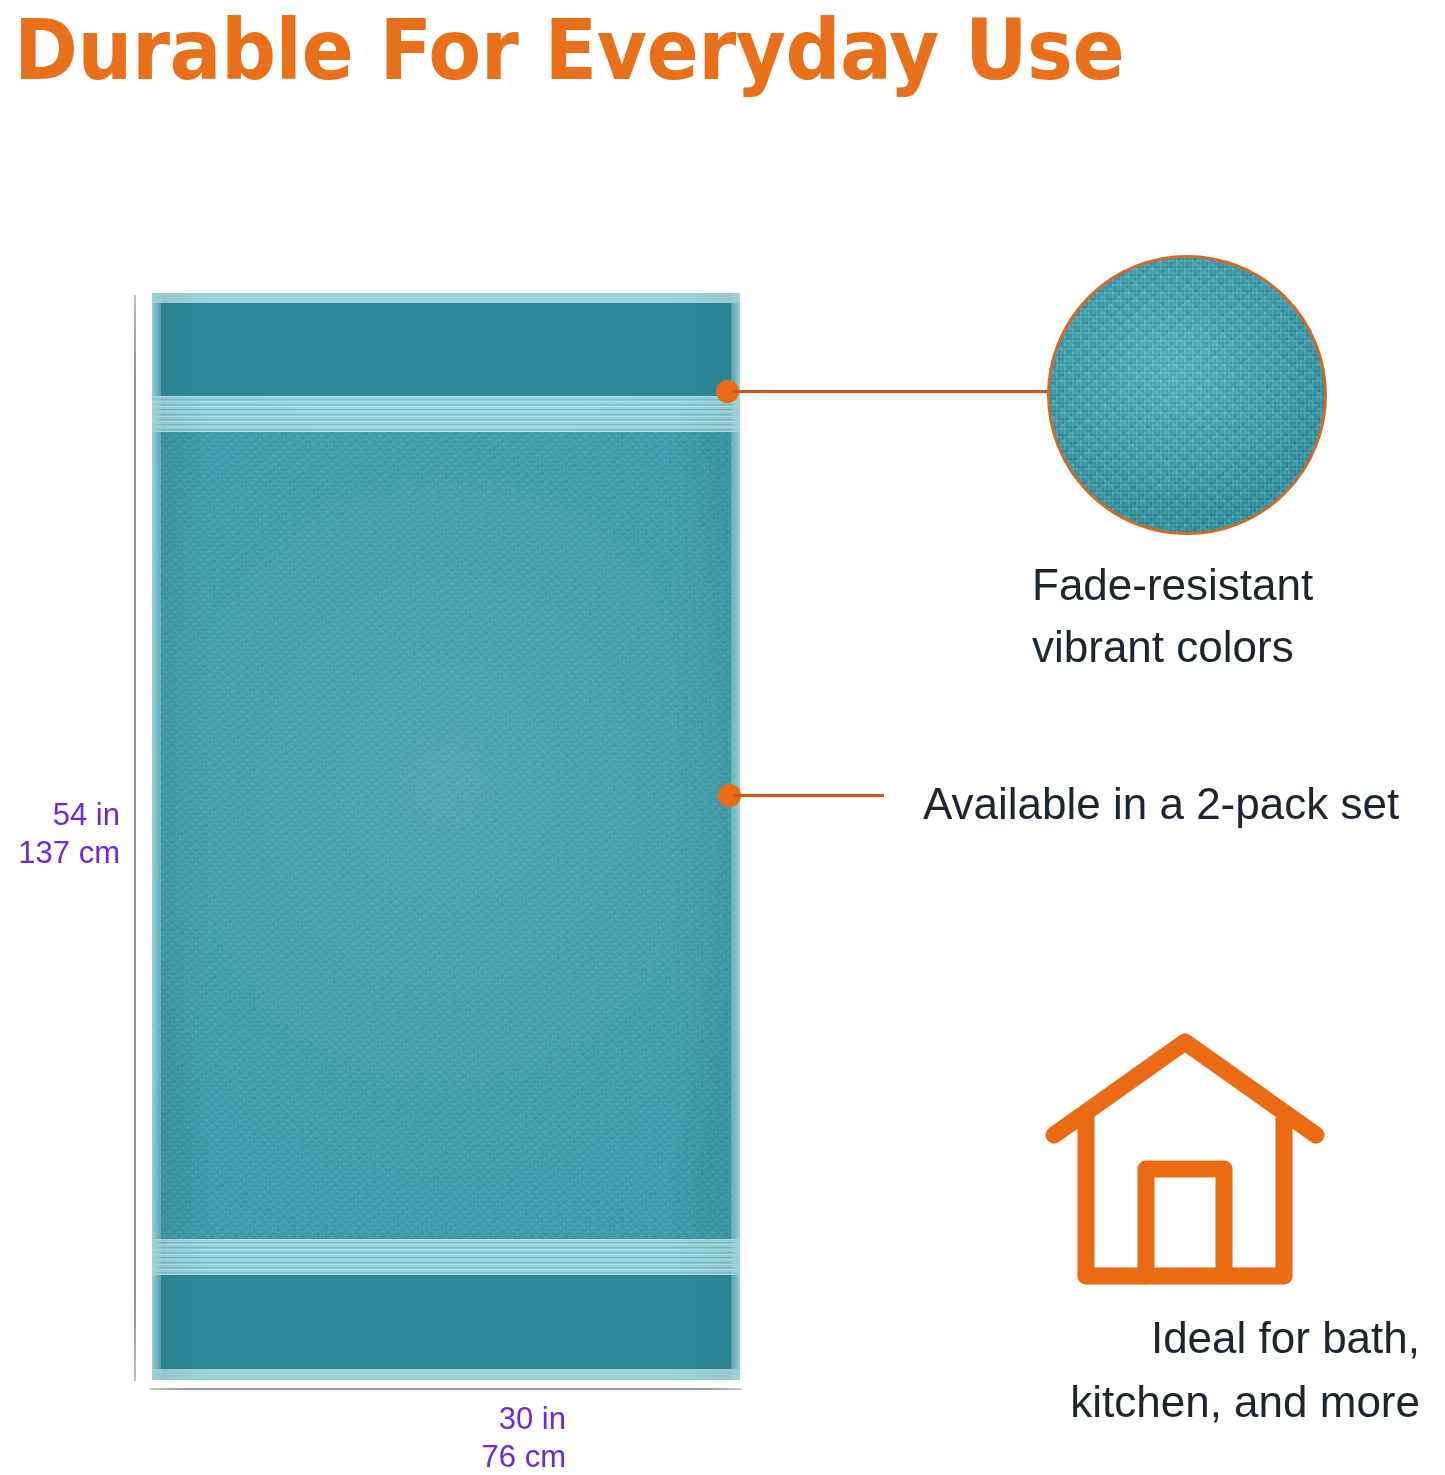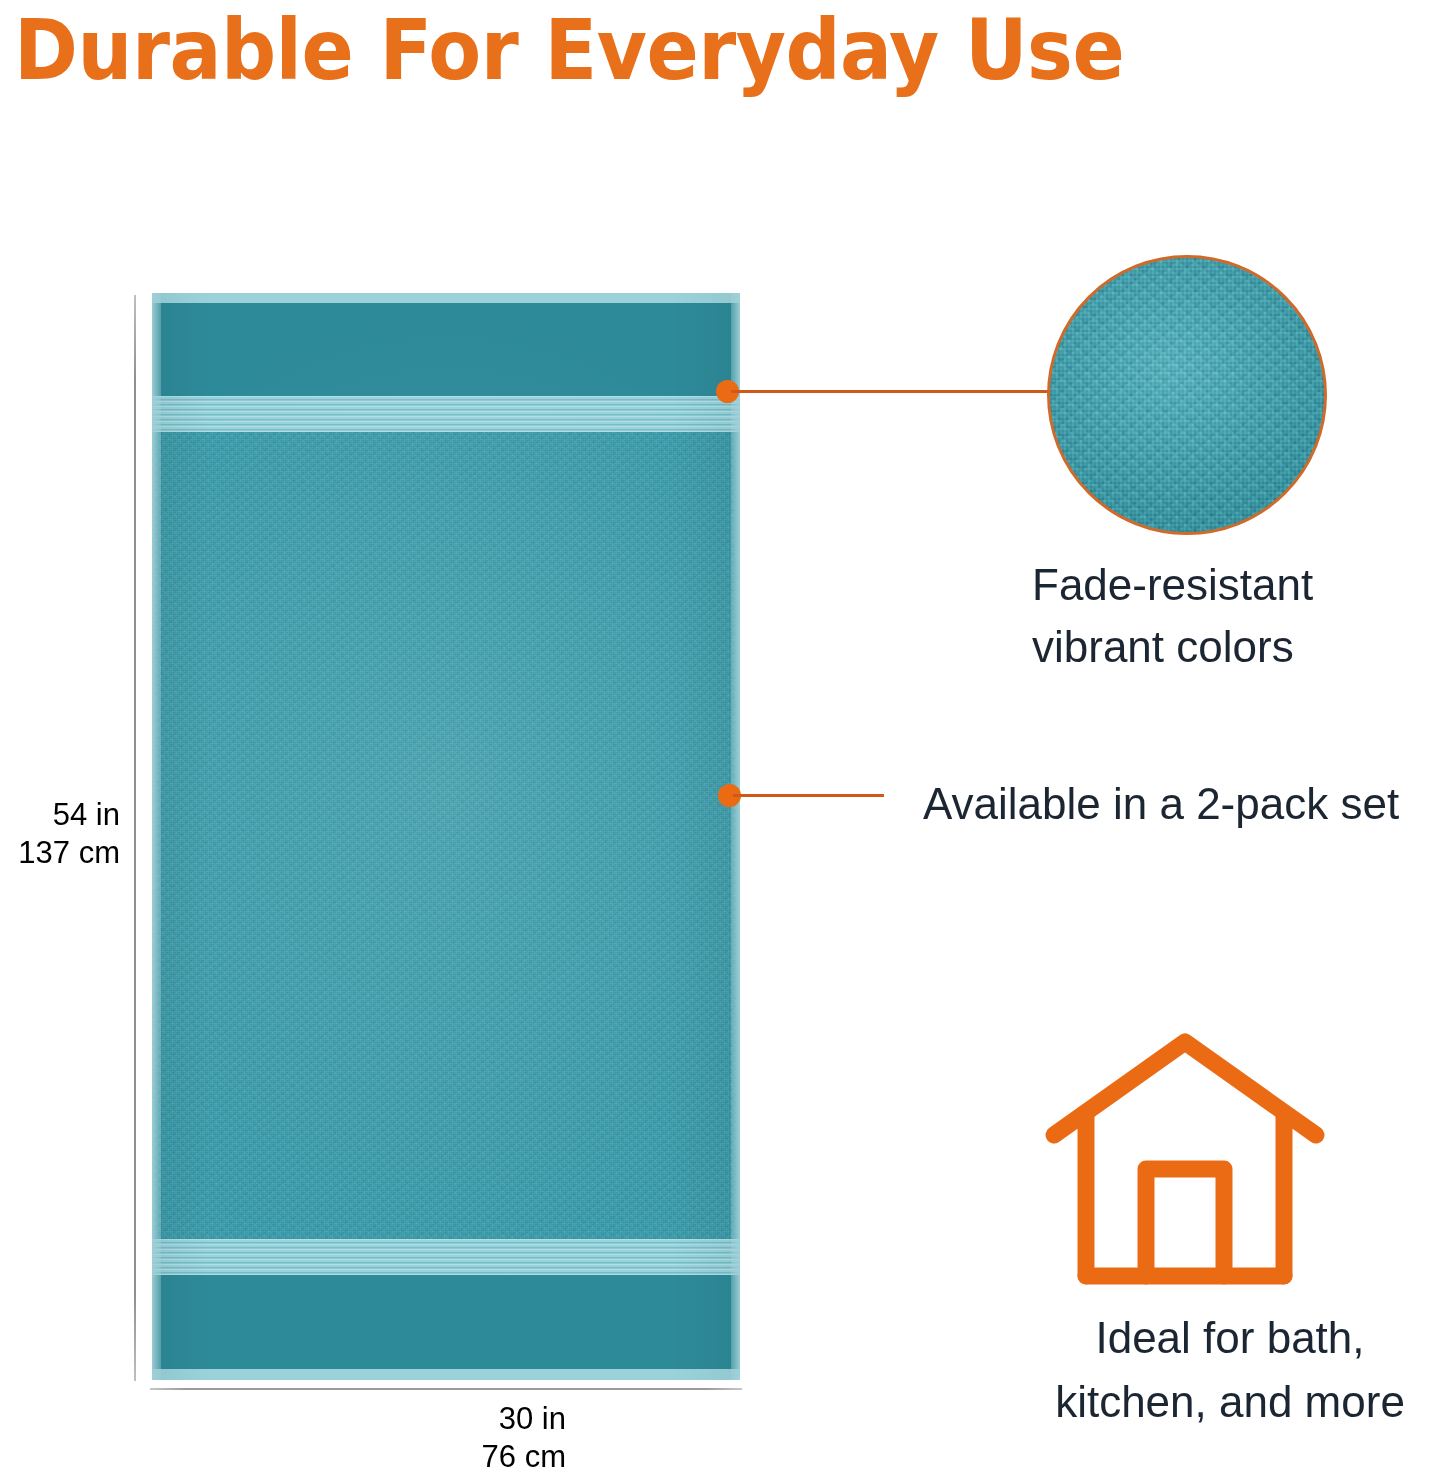--- a/index.html
+++ b/index.html
@@ -97,21 +97,21 @@
     width:2px;height:1086px;
     background:linear-gradient(180deg,#bfbfbf,#8f8f8f 8%,#8f8f8f 92%,#bfbfbf);
   }
   .mline-h{
     position:absolute;left:150px;top:1388px;
     width:592px;height:2px;
     background:linear-gradient(90deg,#c7c7c7,#9a9a9a 6%,#9a9a9a 94%,#c7c7c7);
   }
   .dim-label{
     position:absolute;
-    color:#000000;
+    color:#6d28d9;
     font-size:31px;
     line-height:38px;
     font-family:"Liberation Sans",sans-serif;
     white-space:pre-line;
   }
   .dim-left{left:2px;top:796px;width:118px;text-align:right;}
   .dim-bottom{left:326px;top:1400px;width:240px;text-align:right;}
 
   
   .dot{
@@ -156,21 +156,21 @@
   .feature-text{
     position:absolute;
     color:#1C2632;
     font-size:44px;
     line-height:62px;
     font-family:"Liberation Sans",sans-serif;
     white-space:pre-line;
   }
   .feat-1{left:1032px;top:554px;width:420px;}
   .feat-2{left:923px;top:773px;width:530px;}
-  .feat-3{left:1040px;top:1306px;width:380px;text-align:center;line-height:64px;}
+  .feat-3{left:1040px;top:1306px;width:380px;text-align:right;line-height:64px;}
 
   
   .house-icon{
     position:absolute;
     left:1040px;top:1028px;
     width:290px;height:265px;
   }
 </style>
 </head>
 <body>

